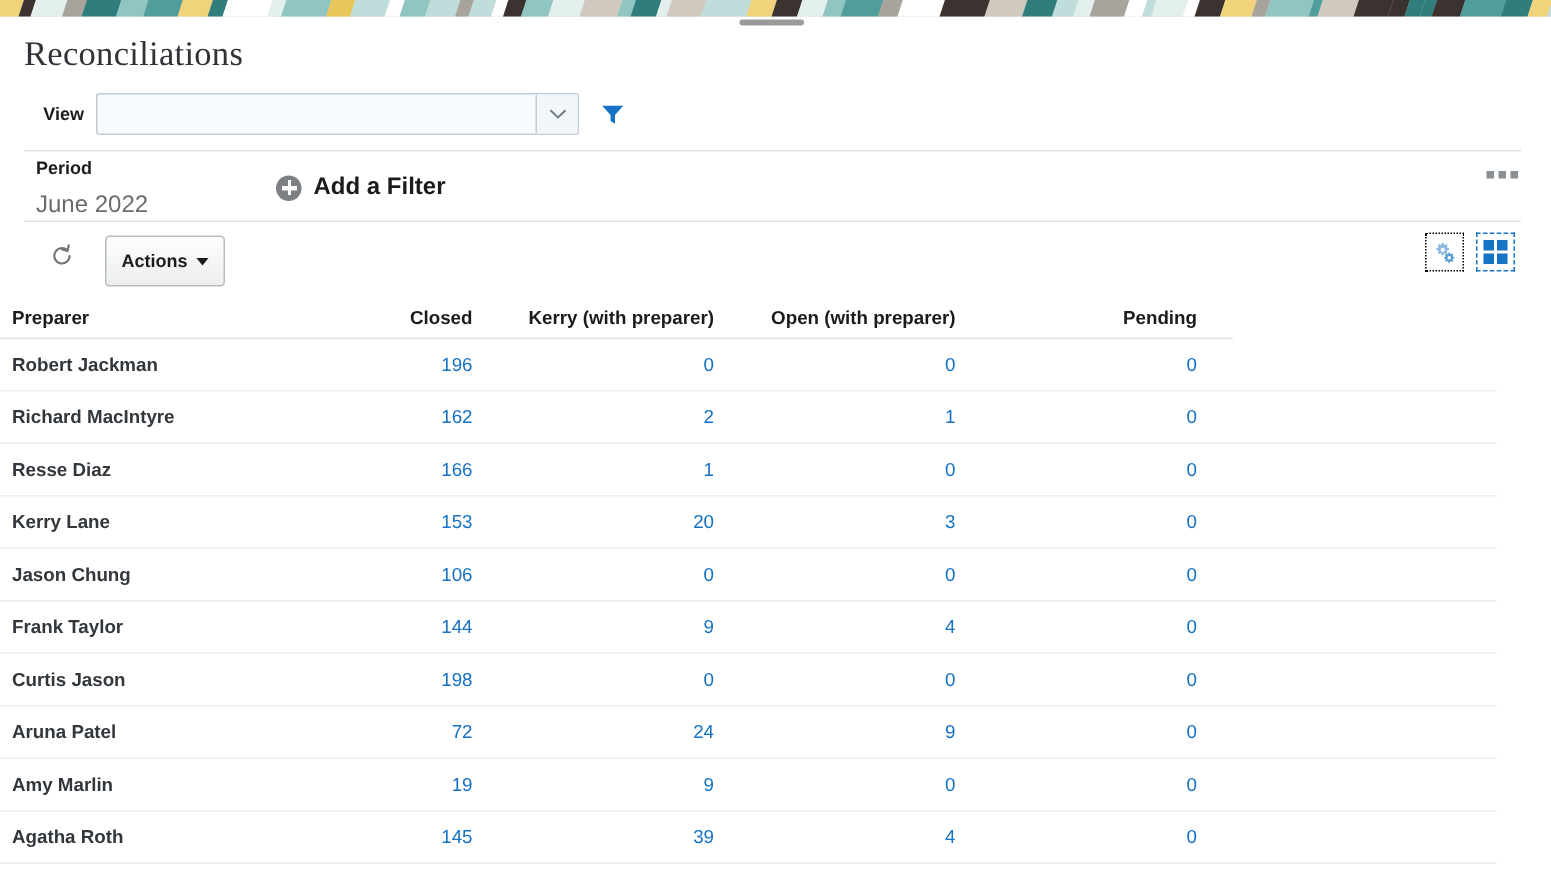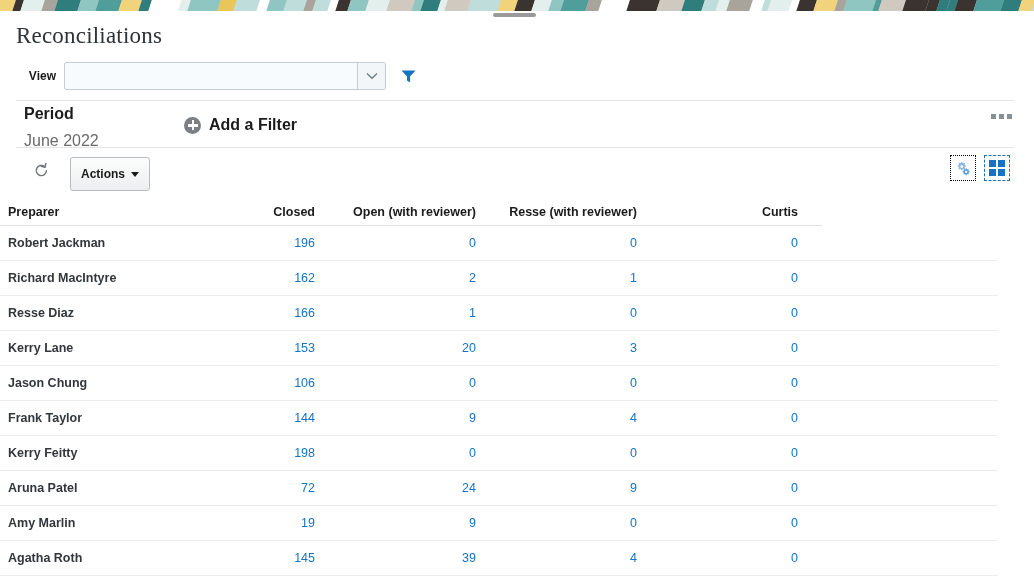--- a/index.html
+++ b/index.html
@@ -62,21 +62,21 @@
   .funnel { margin-left: 14px; display: flex; align-items: center; }
 
   
   .filter-bar {
     position: absolute; left: 16px; top: 100px;
     width: 998px; height: 48px;
     border-top: 1px solid #e2e5e8;
     border-bottom: 1px solid #e2e5e8;
   }
   .period-block { position: absolute; left: 8px; top: 4px; }
-  .period-label { font-size: 16px; font-weight: bold; color: #1b1b1b; }
+  .period-label { font-size: 12px; font-weight: bold; color: #1b1b1b; }
   .period-value { font-size: 16px; color: #6b6b6b; margin-top: 9px; }
   .add-filter {
     position: absolute; left: 168px; top: 15px;
     display: flex; align-items: center; gap: 8px;
   }
   .plus-circle {
     width: 17px; height: 17px; border-radius: 50%;
     background: #7c7f83; position: relative;
   }
   .plus-circle::before, .plus-circle::after {
@@ -295,23 +295,23 @@
       </span>
     </div>
   </div>
 </div>
 
 <div class="table">
   <div class="thead">
     <div class="trow" id="header-row">
         <div class="c c-name">Preparer</div>
         <div class="c w-closed c-num">Closed</div>
-        <div class="c w-openp c-num">Open (with reviewer)</div>
-        <div class="c w-openr c-num">Resse (with reviewer)</div>
-        <div class="c w-pend c-num">Curtis</div>
+        <div class="c w-openp c-num">Kerry (with preparer)</div>
+        <div class="c w-openr c-num">Open (with preparer)</div>
+        <div class="c w-pend c-num">Pending</div>
       </div>
   </div>
   <div class="tbody" id="table-body">
       <div class="trow">
         <div class="c c-name">Robert Jackman</div>
         <div class="c w-closed c-num">196</div>
         <div class="c w-openp c-num">0</div>
         <div class="c w-openr c-num">0</div>
         <div class="c w-pend c-num">0</div>
       </div>
@@ -344,21 +344,21 @@
         <div class="c w-pend c-num">0</div>
       </div>
       <div class="trow">
         <div class="c c-name">Frank Taylor</div>
         <div class="c w-closed c-num">144</div>
         <div class="c w-openp c-num">9</div>
         <div class="c w-openr c-num">4</div>
         <div class="c w-pend c-num">0</div>
       </div>
       <div class="trow">
-        <div class="c c-name">Kerry Feitty</div>
+        <div class="c c-name">Curtis Jason</div>
         <div class="c w-closed c-num">198</div>
         <div class="c w-openp c-num">0</div>
         <div class="c w-openr c-num">0</div>
         <div class="c w-pend c-num">0</div>
       </div>
       <div class="trow">
         <div class="c c-name">Aruna Patel</div>
         <div class="c w-closed c-num">72</div>
         <div class="c w-openp c-num">24</div>
         <div class="c w-openr c-num">9</div>

